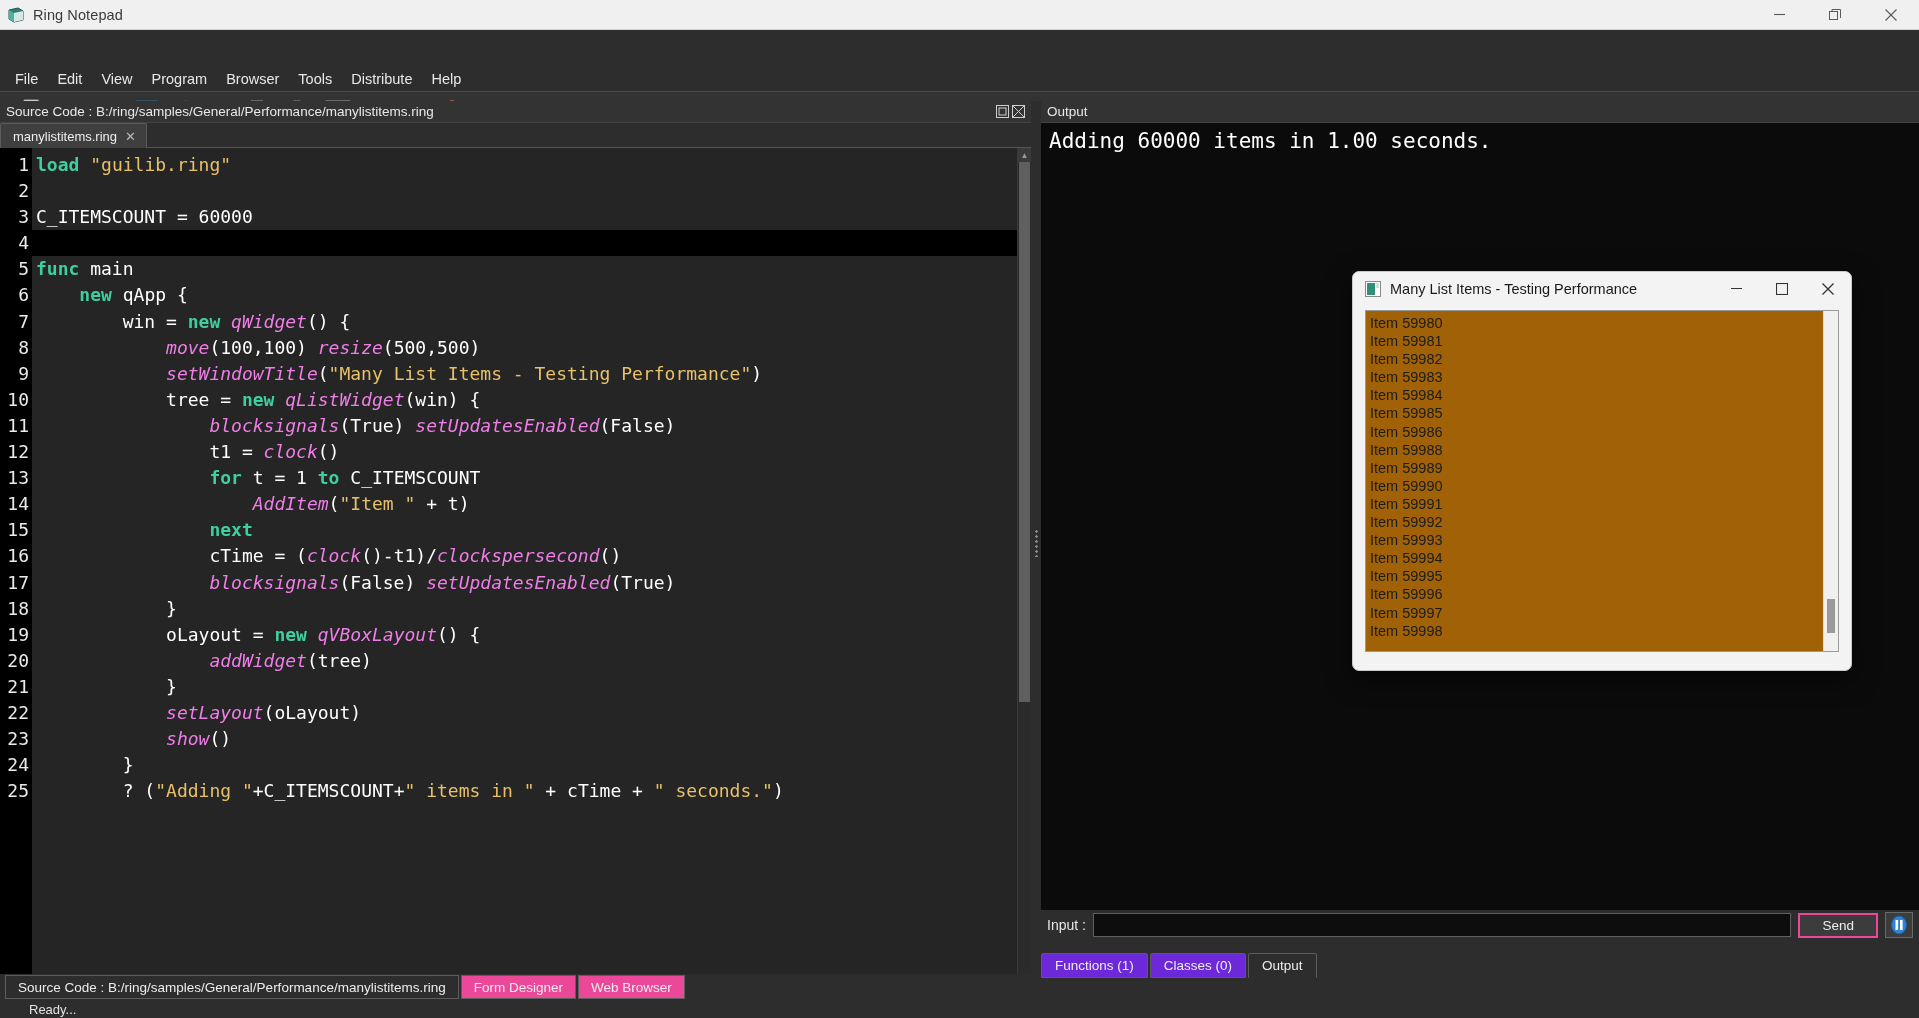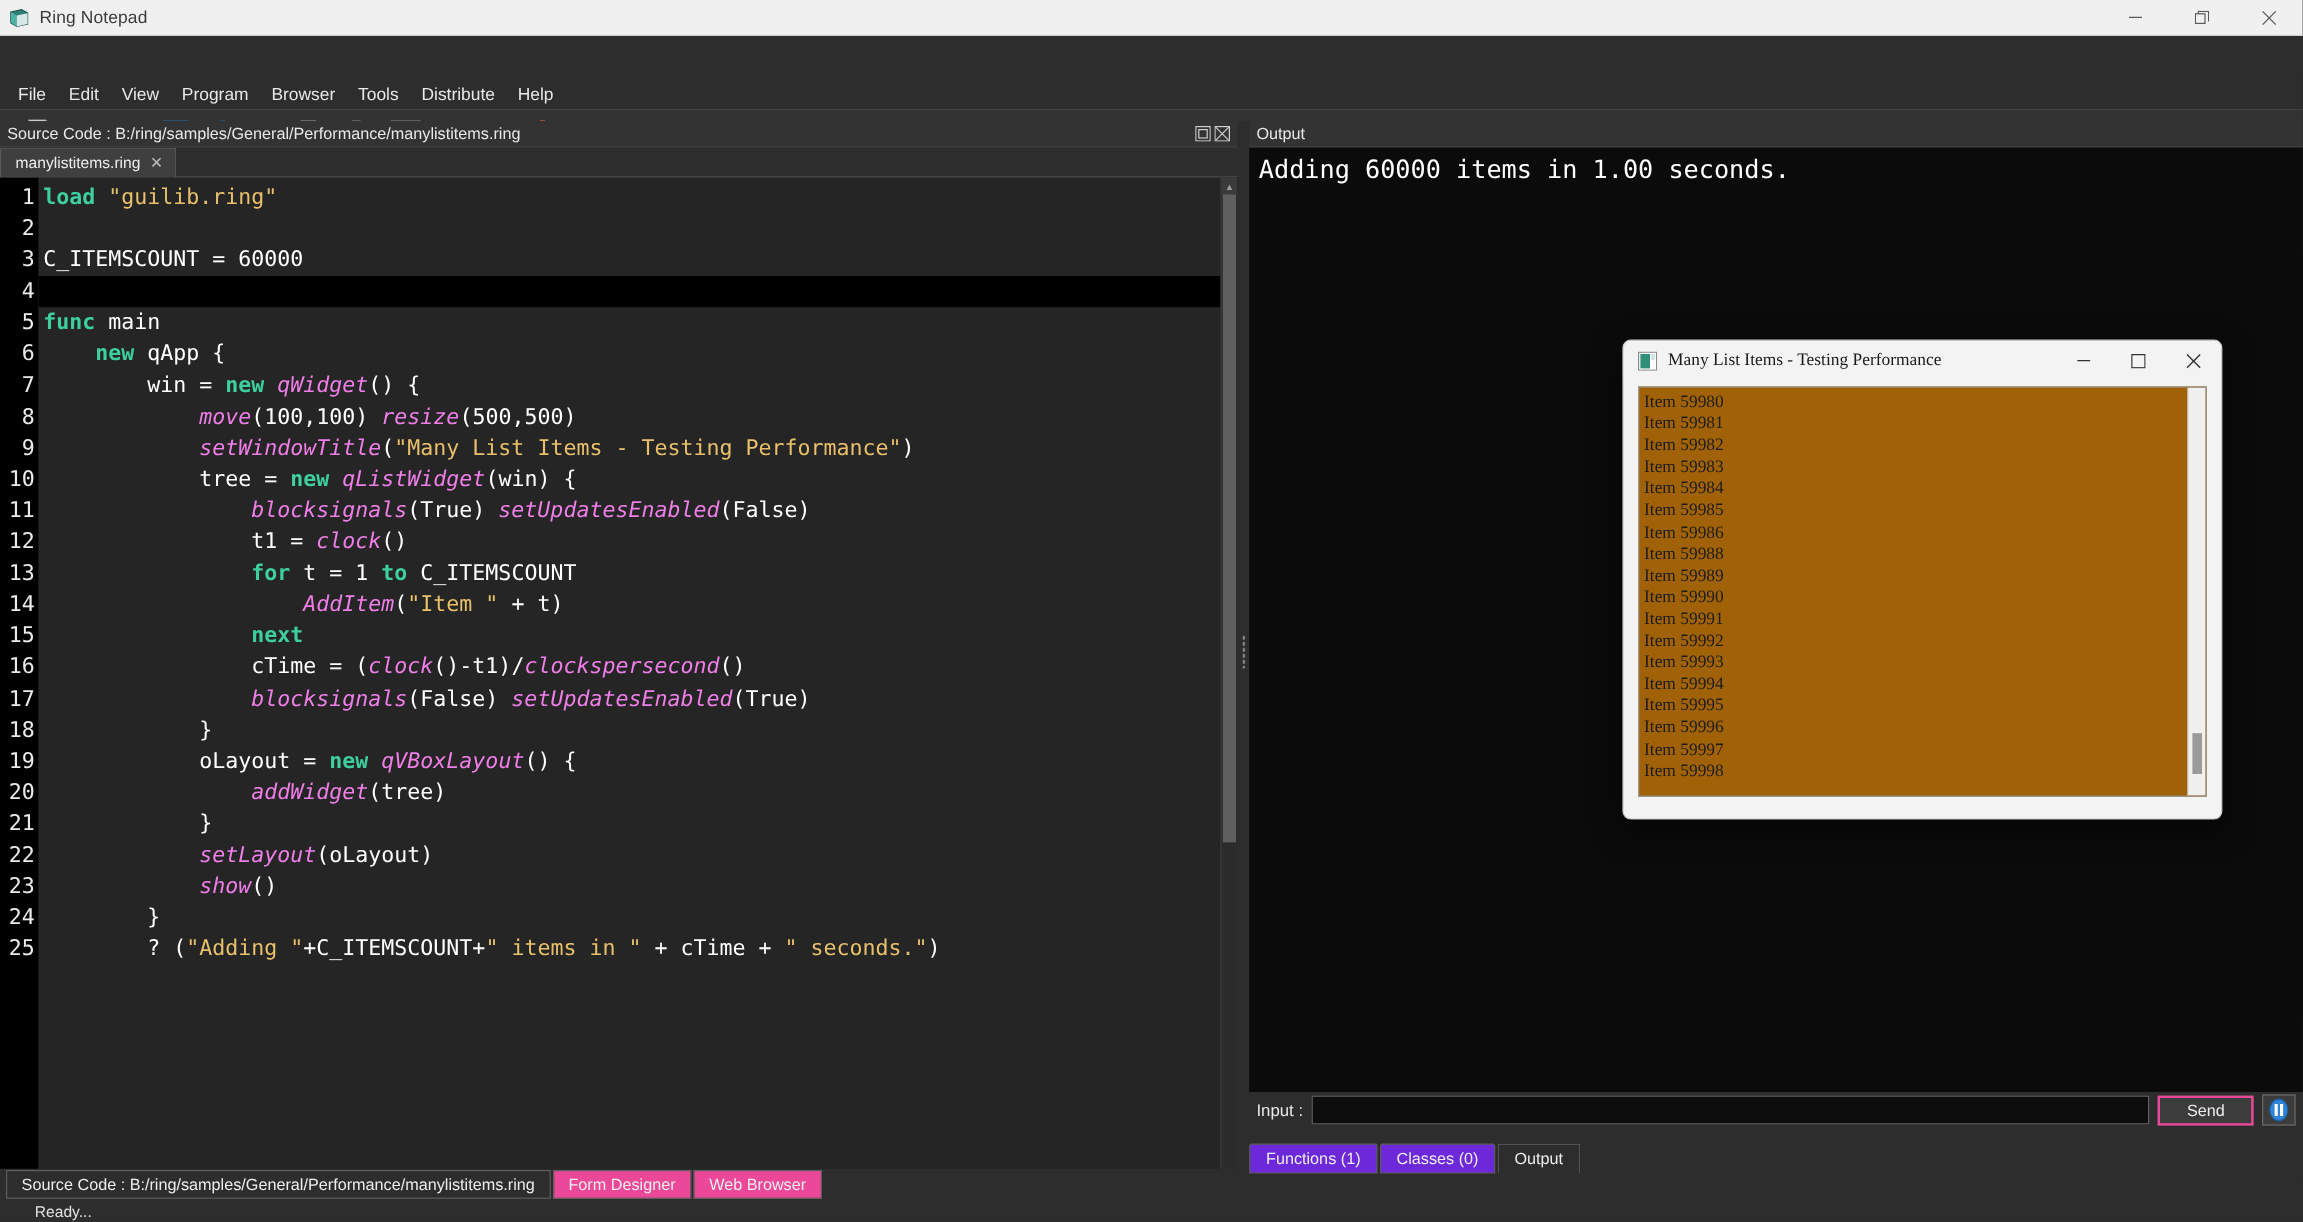--- a/index.html
+++ b/index.html
@@ -72,21 +72,21 @@
     background: #2d2d2d;
   }
   .pane-header {
     height: 22px; background: #333333; color: #e8e8e8;
     font-size: 13.5px; display: flex; align-items: center;
     padding-left: 6px; border-bottom: 1px solid #444;
   }
   .pane-header .dockbtns { margin-left: auto; display: flex; gap: 3px; padding-right: 6px; }
   .dockico { width: 13px; height: 13px; color: #cfcfcf; }
 
-  .tabstrip { height: 25px; background: #2d2d2d; display: flex; align-items: center;
+  .tabstrip { height: 25px; background: #2d2d2d; display: flex; align-items: flex-start;
               border-bottom: 1px solid #555; }
   .etab {
     height: 25px; background: #3f3f3f; color: #ededed; font-size: 13px;
     display: flex; align-items: center; gap: 8px;
     padding: 0 10px 0 12px; border: 1px solid #5a5a5a; border-bottom: none;
     border-radius: 2px 2px 0 0;
   }
   .etab .x { color: #b9b9b9; font-size: 13px; }
 
   
@@ -170,25 +170,24 @@
           background: #ec4899; }
   .btab.active { background: #2d2d2d; }
   #statusbar {
     position: absolute; left: 0; right: 0; bottom: 0; height: 18px;
     background: #2d2d2d; color: #e2e2e2; font-size: 13px;
     display: flex; align-items: center; padding-left: 29px;
   }
 
   
   #childwin {
-    position: absolute; left: 1352px; top: 283px; width: 500px; height: 400px;
+    position: absolute; left: 1352px; top: 271px; width: 500px; height: 400px;
     background: #f3f3f3; border: 1px solid #c9c9c9; border-radius: 7px;
     box-shadow: 0 8px 26px rgba(0,0,0,.55);
     overflow: hidden;
-    font-family: Liberation Serif, serif;
   }
   #childwin .cw-title {
     height: 33px; display: flex; align-items: center; background: #f3f3f3;
   }
   #childwin .cw-icon { width: 16px; height: 16px; margin: 0 9px 0 12px; flex: 0 0 auto; }
   #childwin .cw-text { font-size: 14.5px; color: #1a1a1a; }
   #childwin .cw-ctl { width: 46px; height: 33px; display: flex; align-items: center;
                       justify-content: center; color: #333; }
   #childlist {
     position: absolute; left: 12px; right: 12px; top: 38px; bottom: 18px;

